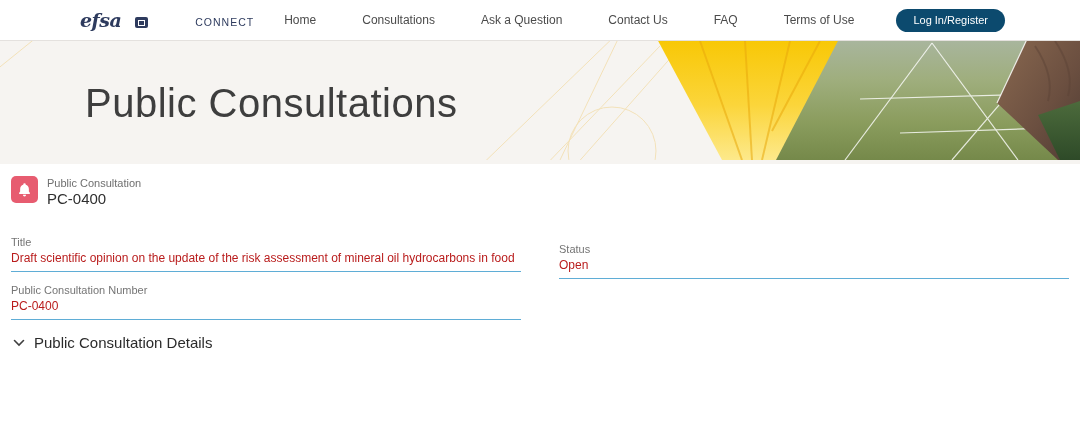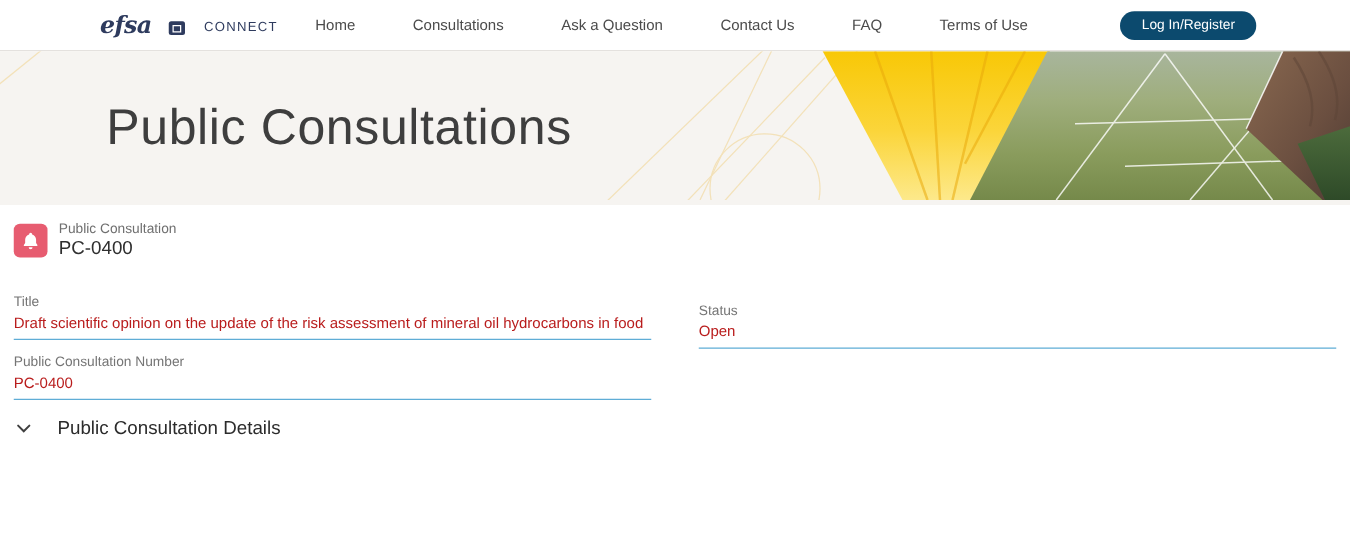--- a/index.html
+++ b/index.html
@@ -41,20 +41,21 @@
     position: absolute;
     left: 3px; top: 3px;
     width: 5px; height: 4px;
     border: 1px solid #fff;
   }
   .logo-connect {
     font-size: 10.5px;
     color: #2e3b5e;
     letter-spacing: 1px;
     margin-top: 4px;
+    margin-left: 32px;
   }
   .nav-links {
     display: flex;
     gap: 46px;
     margin-left: 30px;
     align-items: center;
   }
   .nav-link {
     font-size: 12px;
     color: #4b4b4b;
@@ -91,21 +92,21 @@
     font-weight: 400;
     color: #3e3e3e;
     letter-spacing: 0.5px;
     z-index: 2;
   }
   .hero-art { position: absolute; right: 0; top: 0; width: 1080px; height: 119px; }
 
   
   .content { padding: 11px 11px 0 11px; }
 
-  .record-header { display: flex; align-items: center; gap: 9px; margin-top: 1px; }
+  .record-header { display: flex; align-items: flex-start; gap: 9px; margin-top: 1px; }
   .record-icon {
     width: 27px; height: 27px;
     background: #e75c70;
     border-radius: 5px;
     display: flex; align-items: center; justify-content: center;
     flex: 0 0 auto;
   }
   .record-meta { display: flex; flex-direction: column; }
   .record-type { font-size: 11px; color: #6f6f6f; line-height: 14px; }
   .record-id { font-size: 15px; color: #2f2f2f; font-weight: 500; line-height: 18px; }
@@ -149,21 +150,21 @@
     font-weight: bold;
     margin-left: 2px;
     cursor: pointer;
     font-family: "DejaVu Serif", serif;
     flex: 0 0 auto;
   }
 
   .section-header {
     display: flex;
     align-items: center;
-    gap: 21px;
+    gap: 9px;
     margin: 3px 0 15px 2px;
     cursor: pointer;
   }
   .section-title {
     font-size: 15px;
     color: #2b2b2b;
     font-weight: 500;
   }
   .chevron { display: inline-flex; }
 </style>

